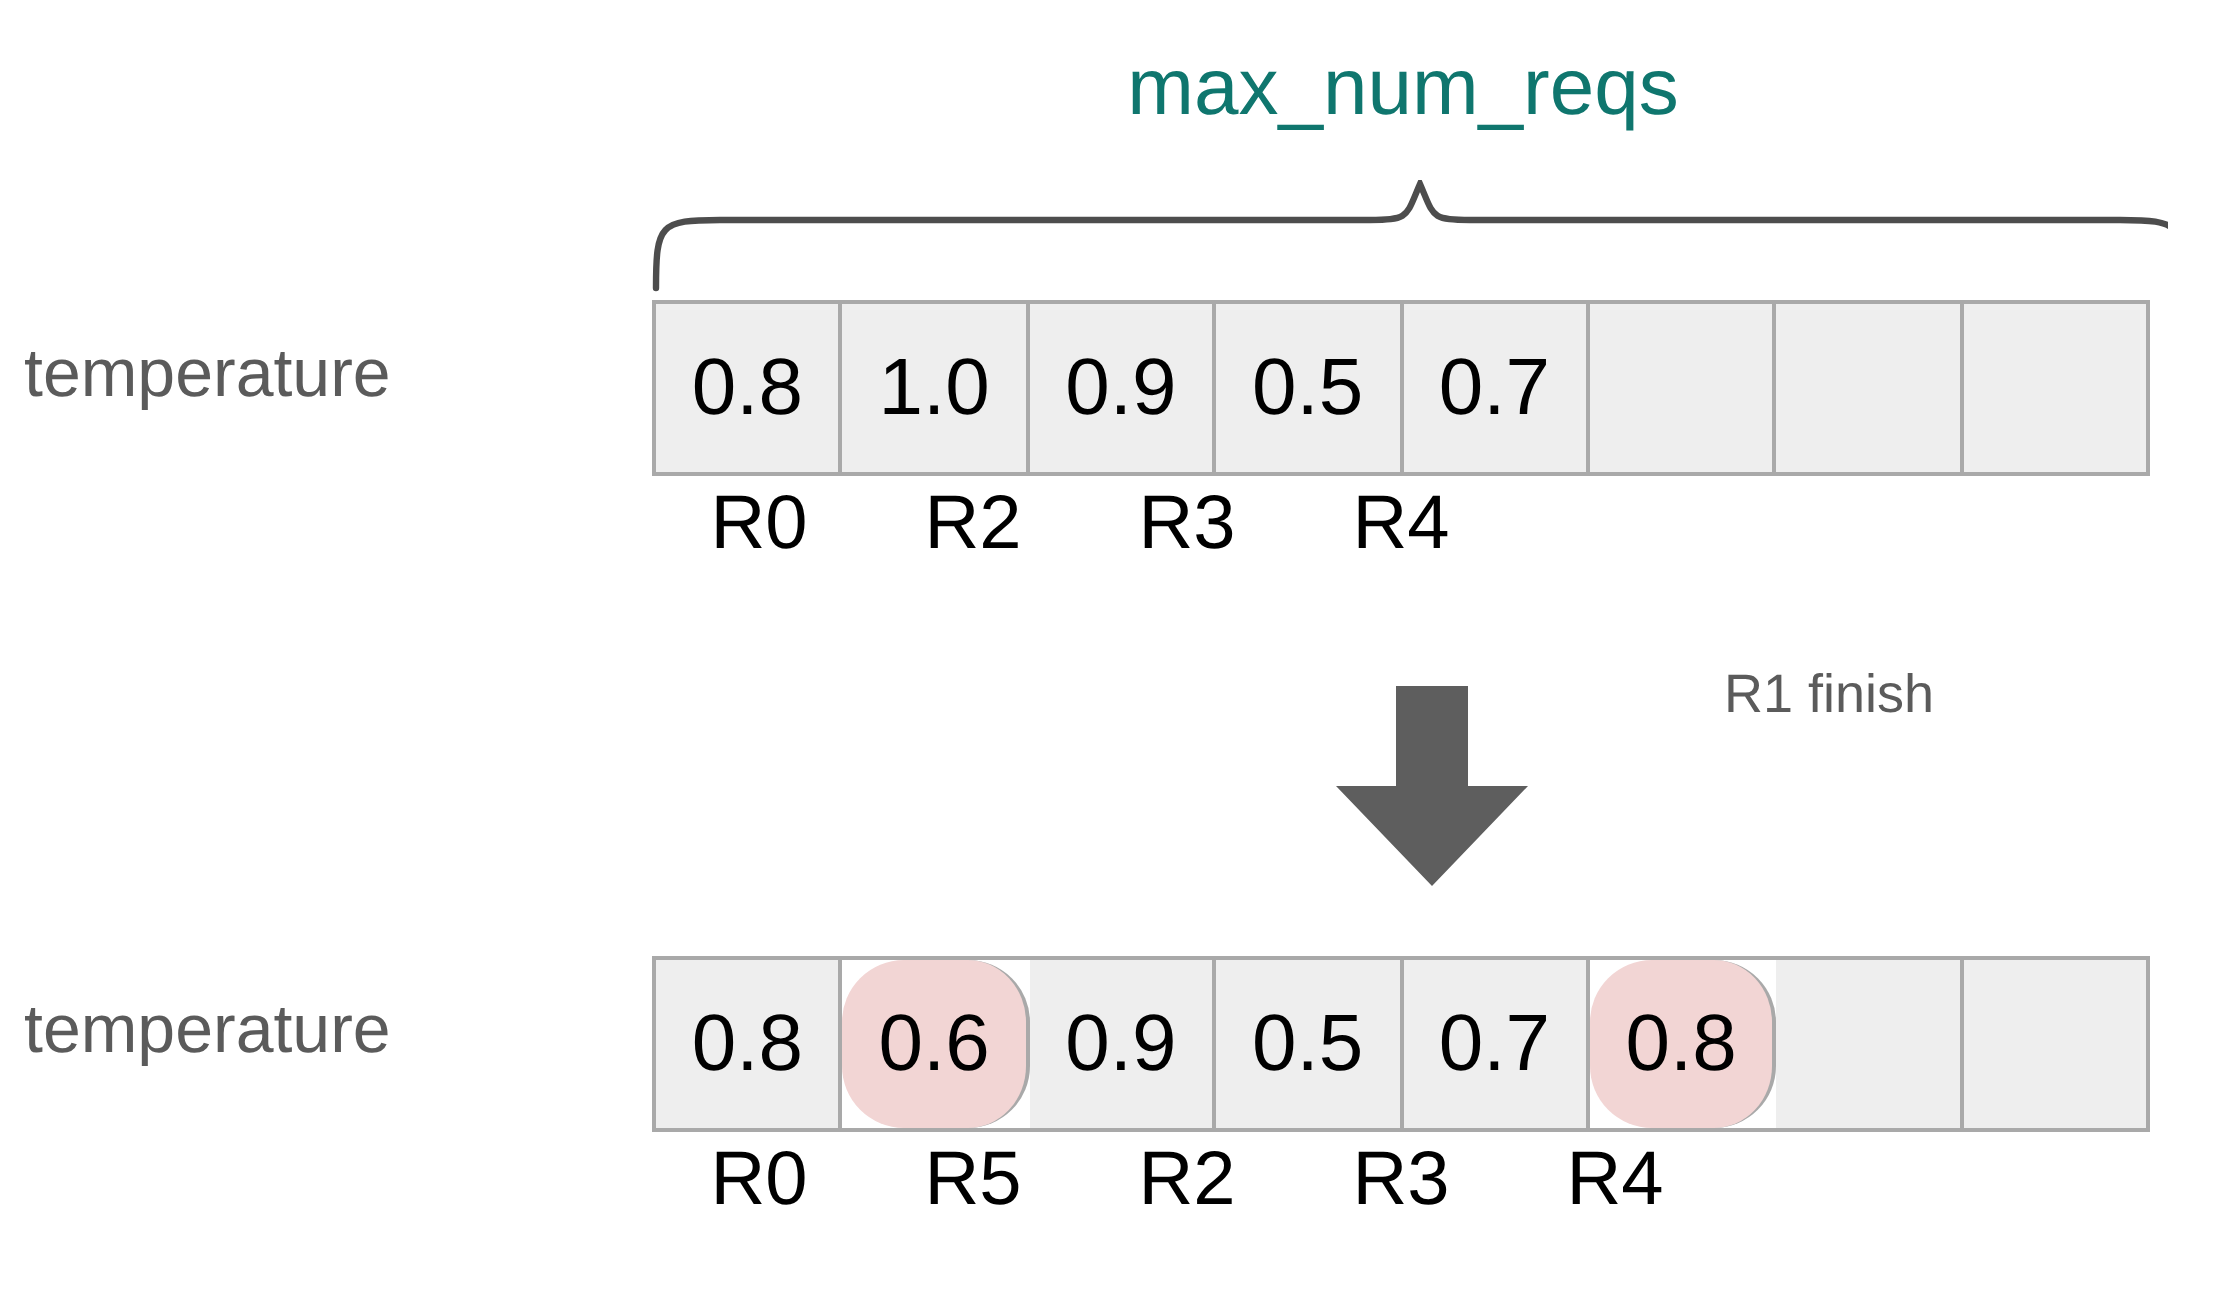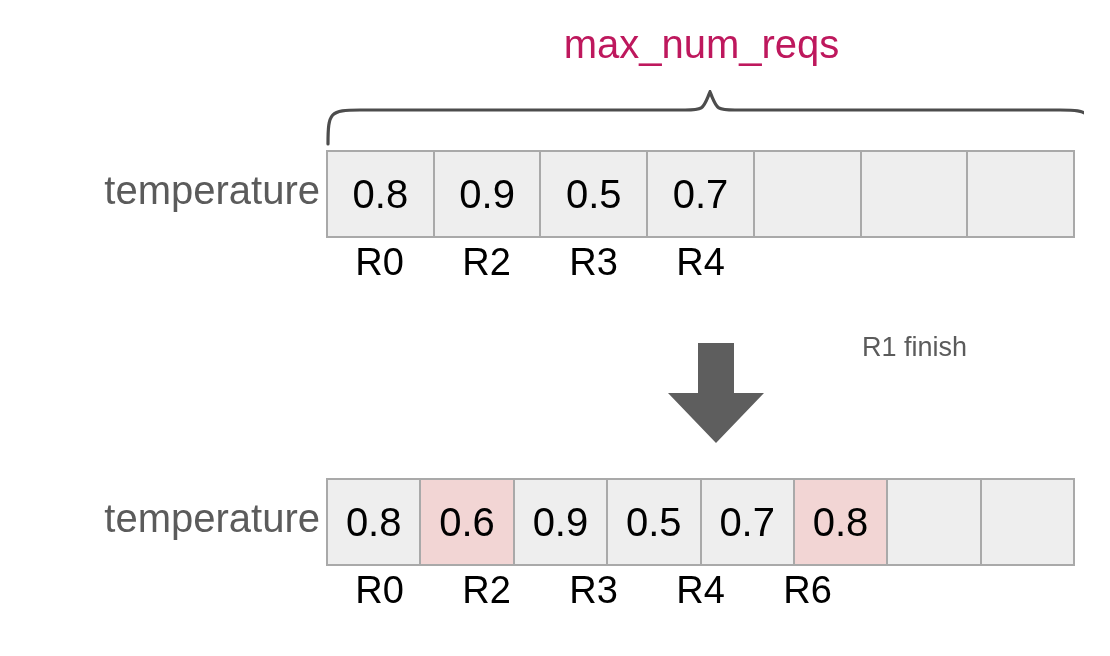--- a/index.html
+++ b/index.html
@@ -16,21 +16,21 @@
   }
 
   
   #brace-label {
     position: absolute;
     left: 328px;
     top: 22px;
     width: 747px;
     text-align: center;
     font-size: 40px;
-    color: #be185d;
+    color: #0f766e;
     letter-spacing: 0px;
     white-space: nowrap;
   }
   #brace-svg {
     position: absolute;
     left: 320px;
     top: 90px;
     width: 764px;
     height: 56px;
   }
@@ -39,25 +39,25 @@
   .row-block {
     position: absolute;
     left: 0;
     width: 1110px;
   }
   #row-block-top    { top: 150px; }
   #row-block-bottom { top: 478px; }
 
   .row-label {
     position: absolute;
-    left: 24px;
+    left: 12px;
     top: 18px;
     width: 296px;
-    text-align: right;
-    font-size: 40px;
+    text-align: left;
+    font-size: 34px;
     color: #5b5b5b;
     white-space: nowrap;
   }
 
   .cells {
     position: absolute;
     left: 326px;
     top: 0;
     width: 749px;
     height: 88px;
@@ -71,21 +71,21 @@
     border-right: 2px solid #a9a9a9;
     background: #eeeeee;
     display: flex;
     align-items: center;
     justify-content: center;
     font-size: 40px;
     color: #000000;
     line-height: 1;
   }
   .cell:last-child { border-right: none; }
-  .cell.hl { background: #f2d5d4; }
+  .cell.hl { background: #f2d5d4; border-radius: 31px; }
 
   .tags {
     position: absolute;
     left: 326px;
     top: 92px;
     width: 749px;
     height: 50px;
     display: flex;
   }
   .tag {
@@ -130,20 +130,21 @@
            C 397 18, 395 20, 415 20
            L 740 20
            C 770 20, 772 22, 772 54" fill="none" stroke="#4d4d4d" stroke-width="3.2" stroke-linecap="round" vector-effect="non-scaling-stroke"></path>
 </svg>
 
 <div class="row-block" id="row-block-top">
   <div class="row-label">temperature</div>
 
   <div class="cells">
     <div class="cell">0.8</div>
+    <div class="cell">1.0</div>
     <div class="cell">0.9</div>
     <div class="cell">0.5</div>
     <div class="cell">0.7</div>
     <div class="cell"></div>
     <div class="cell"></div>
     <div class="cell"></div>
   </div>
 
   <div class="tags">
     <div class="tag">R0</div>
@@ -173,20 +174,20 @@
     <div class="cell">0.9</div>
     <div class="cell">0.5</div>
     <div class="cell">0.7</div>
     <div class="cell hl">0.8</div>
     <div class="cell"></div>
     <div class="cell"></div>
   </div>
 
   <div class="tags">
     <div class="tag">R0</div>
+    <div class="tag">R5</div>
     <div class="tag">R2</div>
     <div class="tag">R3</div>
     <div class="tag">R4</div>
-    <div class="tag">R6</div>
     <div class="tag"></div>
     <div class="tag"></div>
   </div>
 </div>
 
 </body></html>

